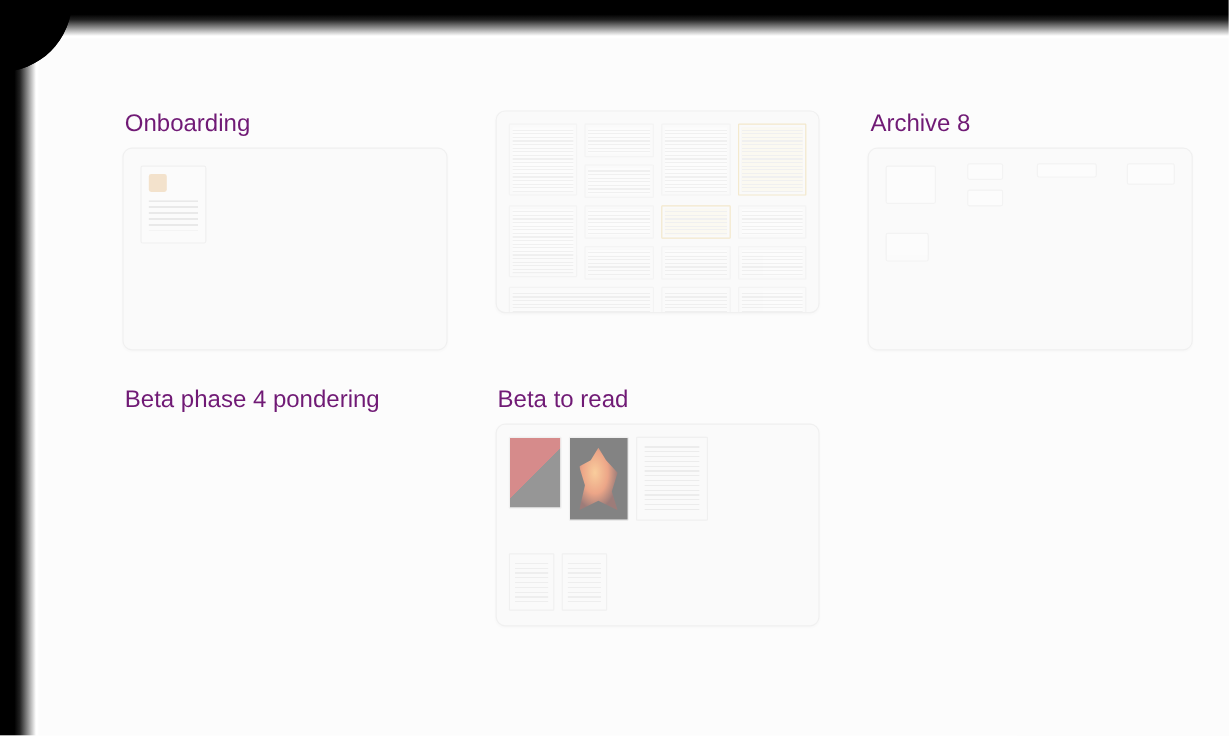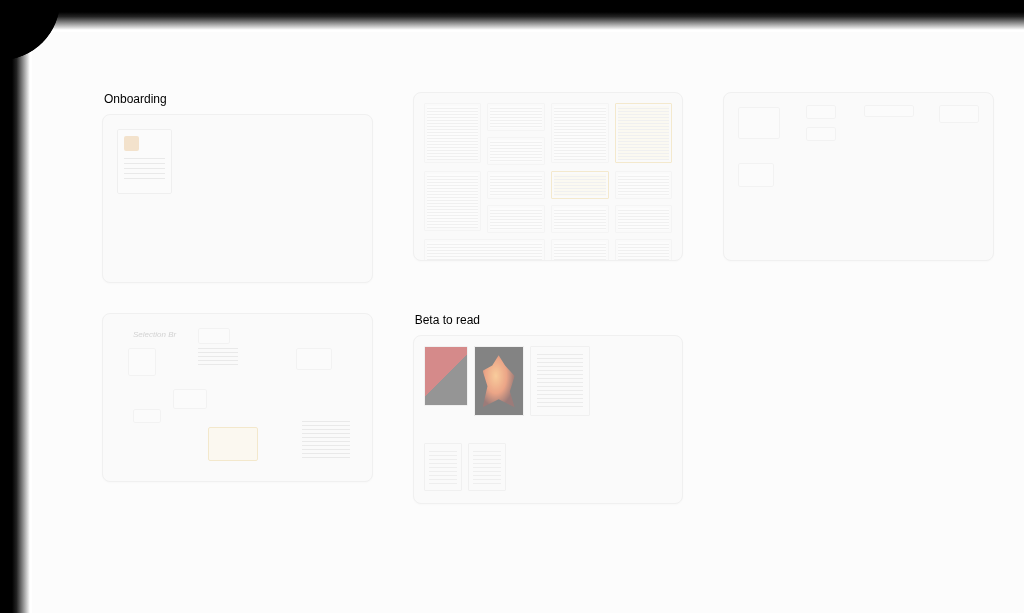--- a/index.html
+++ b/index.html
@@ -73,23 +73,23 @@
       grid-template-columns: repeat(3, 1fr);
       gap: 30px 40px;
     }
     
     .board-item {
       display: flex;
       flex-direction: column;
     }
     
     .board-title {
-      font-size: 12px;
+      font-size: 20px;
       font-weight: 400;
-      color: #000000;
+      color: #701a75;
       margin-bottom: 8px;
       padding-left: 2px;
     }
     
     .board-thumbnail {
       background: #fafafa;
       border: 1px solid #f0f0f0;
       border-radius: 8px;
       aspect-ratio: 16 / 10;
       width: 100%;
@@ -296,47 +296,36 @@
           <div class="txt"></div>
           <div class="txt"></div>
           <div class="txt wide"></div>
           <div class="txt"></div>
           <div class="txt"></div>
         </div>
       </div>
     </div>
 
     <div class="board-item">
+      <div class="board-title">Archive 8</div>
       <div class="board-thumbnail">
         <div class="thumb-content thumb-archive">
           <div class="card" style="top:4px;left:4px;width:42px;height:32px;"></div>
           <div class="card" style="top:2px;left:72px;width:30px;height:14px;"></div>
           <div class="card" style="top:2px;left:130px;width:50px;height:12px;"></div>
           <div class="card" style="top:2px;right:4px;width:40px;height:18px;"></div>
           <div class="card" style="top:24px;left:72px;width:30px;height:14px;"></div>
           <div class="card" style="top:60px;left:4px;width:36px;height:24px;"></div>
         </div>
       </div>
     </div>
 
 
     <div class="board-item">
-      <div class="board-thumbnail">
-        <div class="thumb-content thumb-beta">
-          <div class="hw2">Selection Br</div>
-          <div class="note" style="top:4px;left:85px;width:32px;height:16px;"></div>
-          <div class="lines" style="top:24px;left:85px;width:40px;height:20px;"></div>
-          <div class="note" style="top:24px;left:15px;width:28px;height:28px;"></div>
-          <div class="note" style="top:24px;right:30px;width:36px;height:22px;"></div>
-          <div class="note" style="top:65px;left:60px;width:34px;height:20px;"></div>
-          <div class="note yellow" style="bottom:10px;left:95px;width:50px;height:34px;"></div>
-          <div class="lines" style="bottom:10px;right:12px;width:48px;height:40px;"></div>
-          <div class="note" style="bottom:48px;left:20px;width:28px;height:14px;"></div>
-        </div>
-      </div>
+      <div class="board-title">Beta phase 4 pondering</div>
     </div>
 
     <div class="board-item">
       <div class="board-title">Beta to read</div>
       <div class="board-thumbnail">
         <div class="thumb-content thumb-pdfs" style="opacity:0.55;">
           <div class="pdf red"></div>
           <div class="pdf fire"></div>
           <div class="pdf text"></div>
           <div class="row2">

